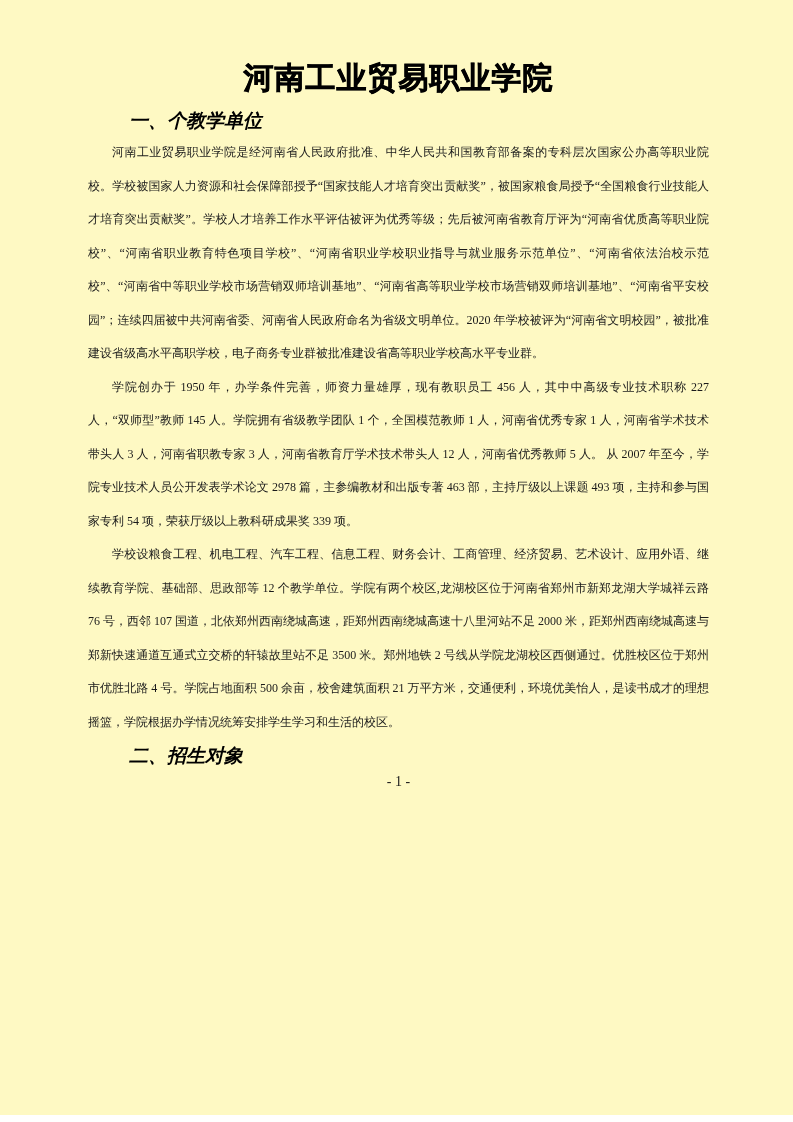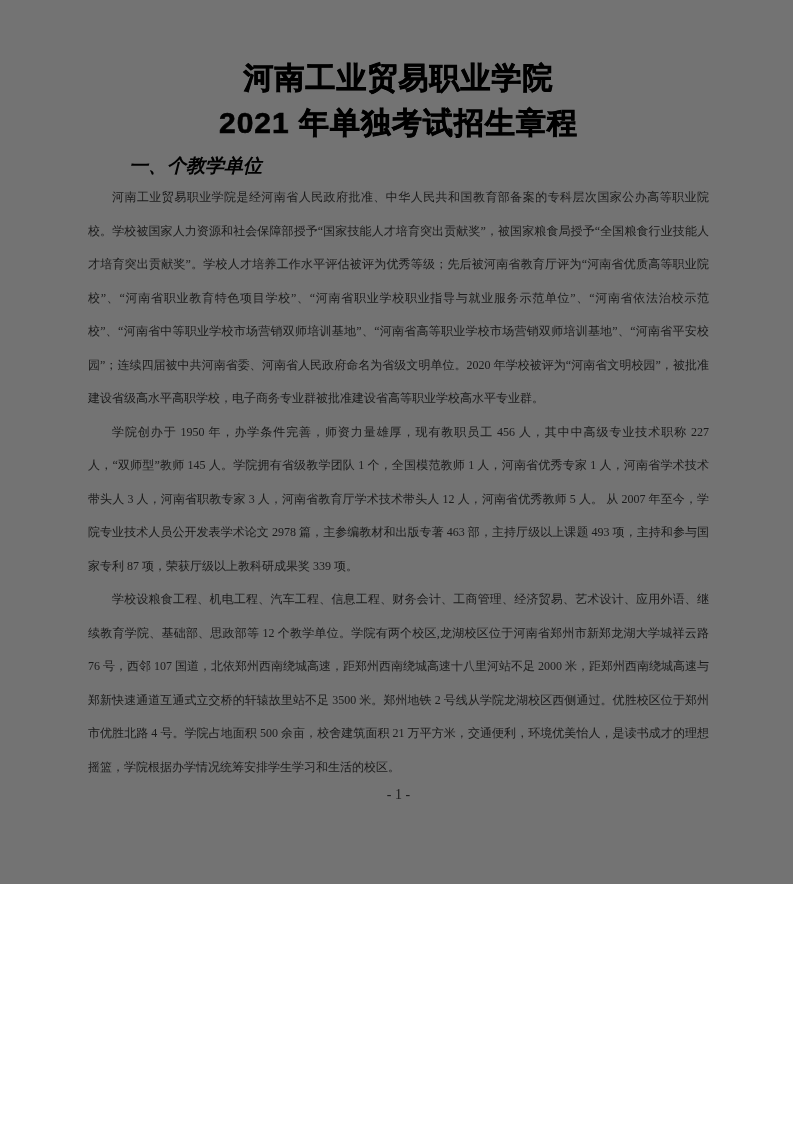--- a/index.html
+++ b/index.html
@@ -3,22 +3,22 @@
 <meta charset="utf-8">
 <style>
   html, body {
     margin: 0;
     padding: 0;
     background: #ffffff;
   }
   .page {
     position: relative;
     width: 793px;
-    height: 884px;
-    background: #737373;
+    height: 1115px;
+    background: #fef9c3;
     color: #000000;
     box-sizing: border-box;
     padding: 55px 84px 0 88px;
     overflow: hidden;
     font-family: "Liberation Serif", "DejaVu Serif", serif;
   }
   .doc-title {
     margin: 0;
     text-align: center;
     font-family: "Liberation Sans", "DejaVu Sans", sans-serif;
@@ -69,27 +69,27 @@
     color: #1a1a1a;
   }
 </style>
 </head>
 <body>
 
 <div class="page">
 
   <h1 class="doc-title">河南工业贸易职业学院</h1>
 
-  <h1 class="doc-title">2021 年单独考试招生章程</h1>
 
   <h2 class="heading heading-first">一、个教学单位</h2>
 
   <p class="body-para">河南工业贸易职业学院是经河南省人民政府批准、中华人民共和国教育部备案的专科层次国家公办高等职业院校。学校被国家人力资源和社会保障部授予“国家技能人才培育突出贡献奖”，被国家粮食局授予“全国粮食行业技能人才培育突出贡献奖”。学校人才培养工作水平评估被评为优秀等级；先后被河南省教育厅评为“河南省优质高等职业院校”、“河南省职业教育特色项目学校”、“河南省职业学校职业指导与就业服务示范单位”、“河南省依法治校示范校”、“河南省中等职业学校市场营销双师培训基地”、“河南省高等职业学校市场营销双师培训基地”、“河南省平安校园”；连续四届被中共河南省委、河南省人民政府命名为省级文明单位。2020 年学校被评为“河南省文明校园”，被批准建设省级高水平高职学校，电子商务专业群被批准建设省高等职业学校高水平专业群。</p>
 
-  <p class="body-para">学院创办于 1950 年，办学条件完善，师资力量雄厚，现有教职员工 456 人，其中中高级专业技术职称 227 人，“双师型”教师 145 人。学院拥有省级教学团队 1 个，全国模范教师 1 人，河南省优秀专家 1 人，河南省学术技术带头人 3 人，河南省职教专家 3 人，河南省教育厅学术技术带头人 12 人，河南省优秀教师 5 人。 从 2007 年至今，学院专业技术人员公开发表学术论文 2978 篇，主参编教材和出版专著 463 部，主持厅级以上课题 493 项，主持和参与国家专利 87 项，荣获厅级以上教科研成果奖 339 项。</p>
+  <p class="body-para">学院创办于 1950 年，办学条件完善，师资力量雄厚，现有教职员工 456 人，其中中高级专业技术职称 227 人，“双师型”教师 145 人。学院拥有省级教学团队 1 个，全国模范教师 1 人，河南省优秀专家 1 人，河南省学术技术带头人 3 人，河南省职教专家 3 人，河南省教育厅学术技术带头人 12 人，河南省优秀教师 5 人。 从 2007 年至今，学院专业技术人员公开发表学术论文 2978 篇，主参编教材和出版专著 463 部，主持厅级以上课题 493 项，主持和参与国家专利 54 项，荣获厅级以上教科研成果奖 339 项。</p>
 
   <p class="body-para">学校设粮食工程、机电工程、汽车工程、信息工程、财务会计、工商管理、经济贸易、艺术设计、应用外语、继续教育学院、基础部、思政部等 12 个教学单位。学院有两个校区,龙湖校区位于河南省郑州市新郑龙湖大学城祥云路 76 号，西邻 107 国道，北依郑州西南绕城高速，距郑州西南绕城高速十八里河站不足 2000 米，距郑州西南绕城高速与郑新快速通道互通式立交桥的轩辕故里站不足 3500 米。郑州地铁 2 号线从学院龙湖校区西侧通过。优胜校区位于郑州市优胜北路 4 号。学院占地面积 500 余亩，校舍建筑面积 21 万平方米，交通便利，环境优美怡人，是读书成才的理想摇篮，学院根据办学情况统筹安排学生学习和生活的校区。</p>
 
+  <h2 class="heading heading-second">二、招生对象</h2>
 
 
   <div class="page-footer">- 1 -</div>
 
 </div>
 
 </body></html>

